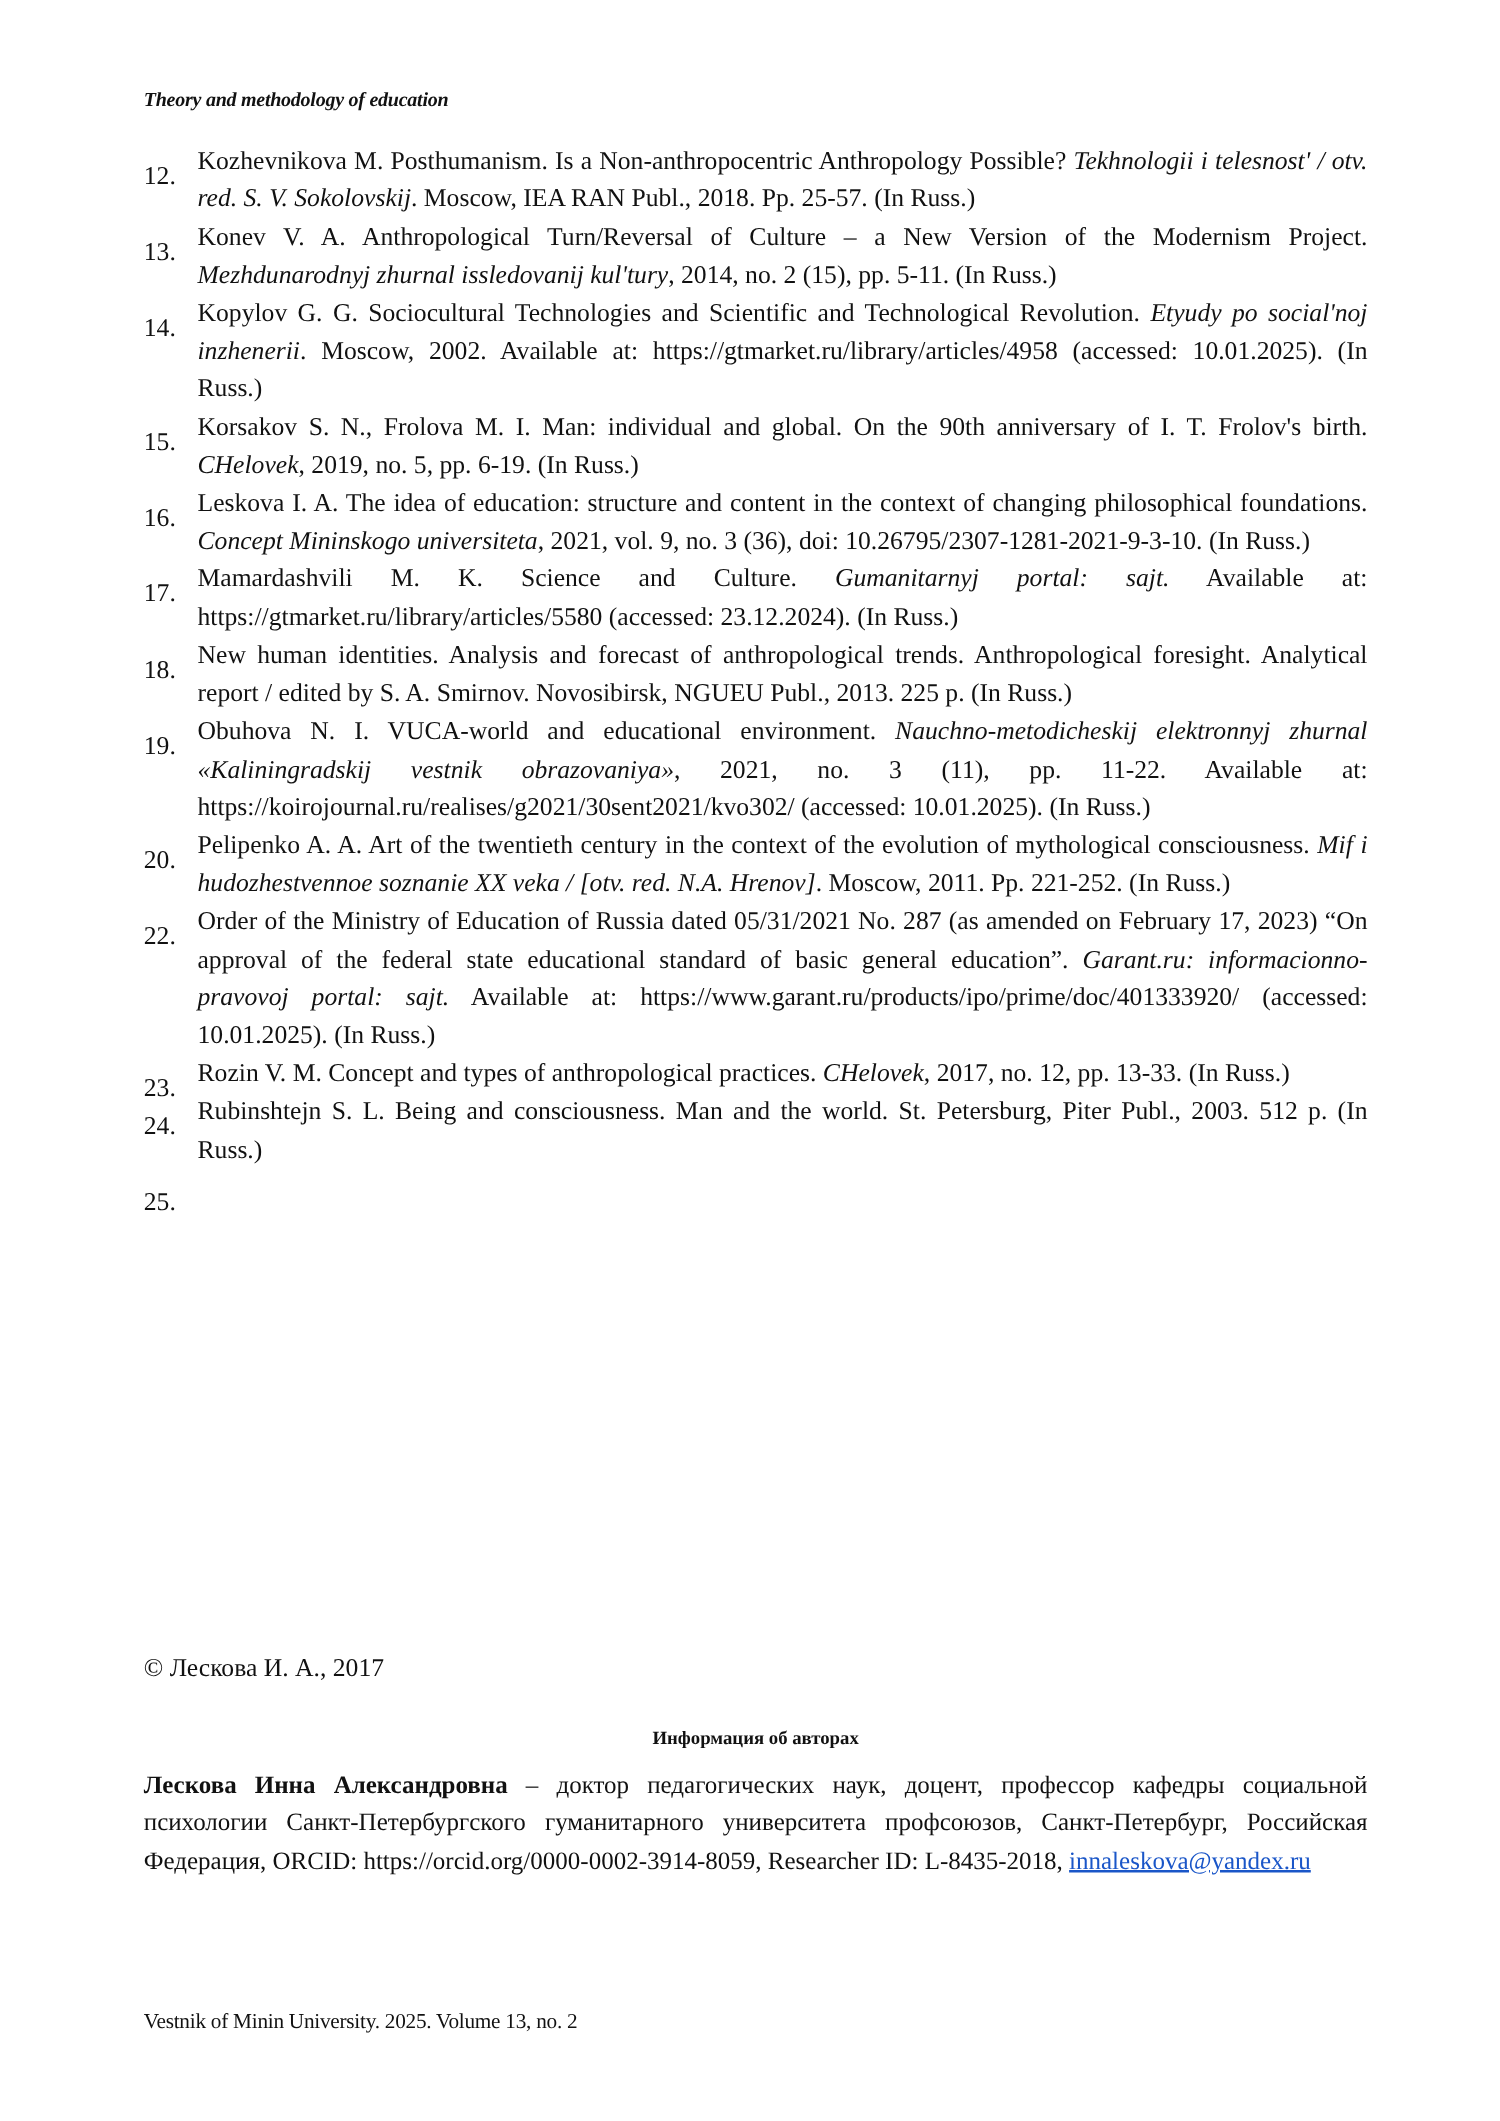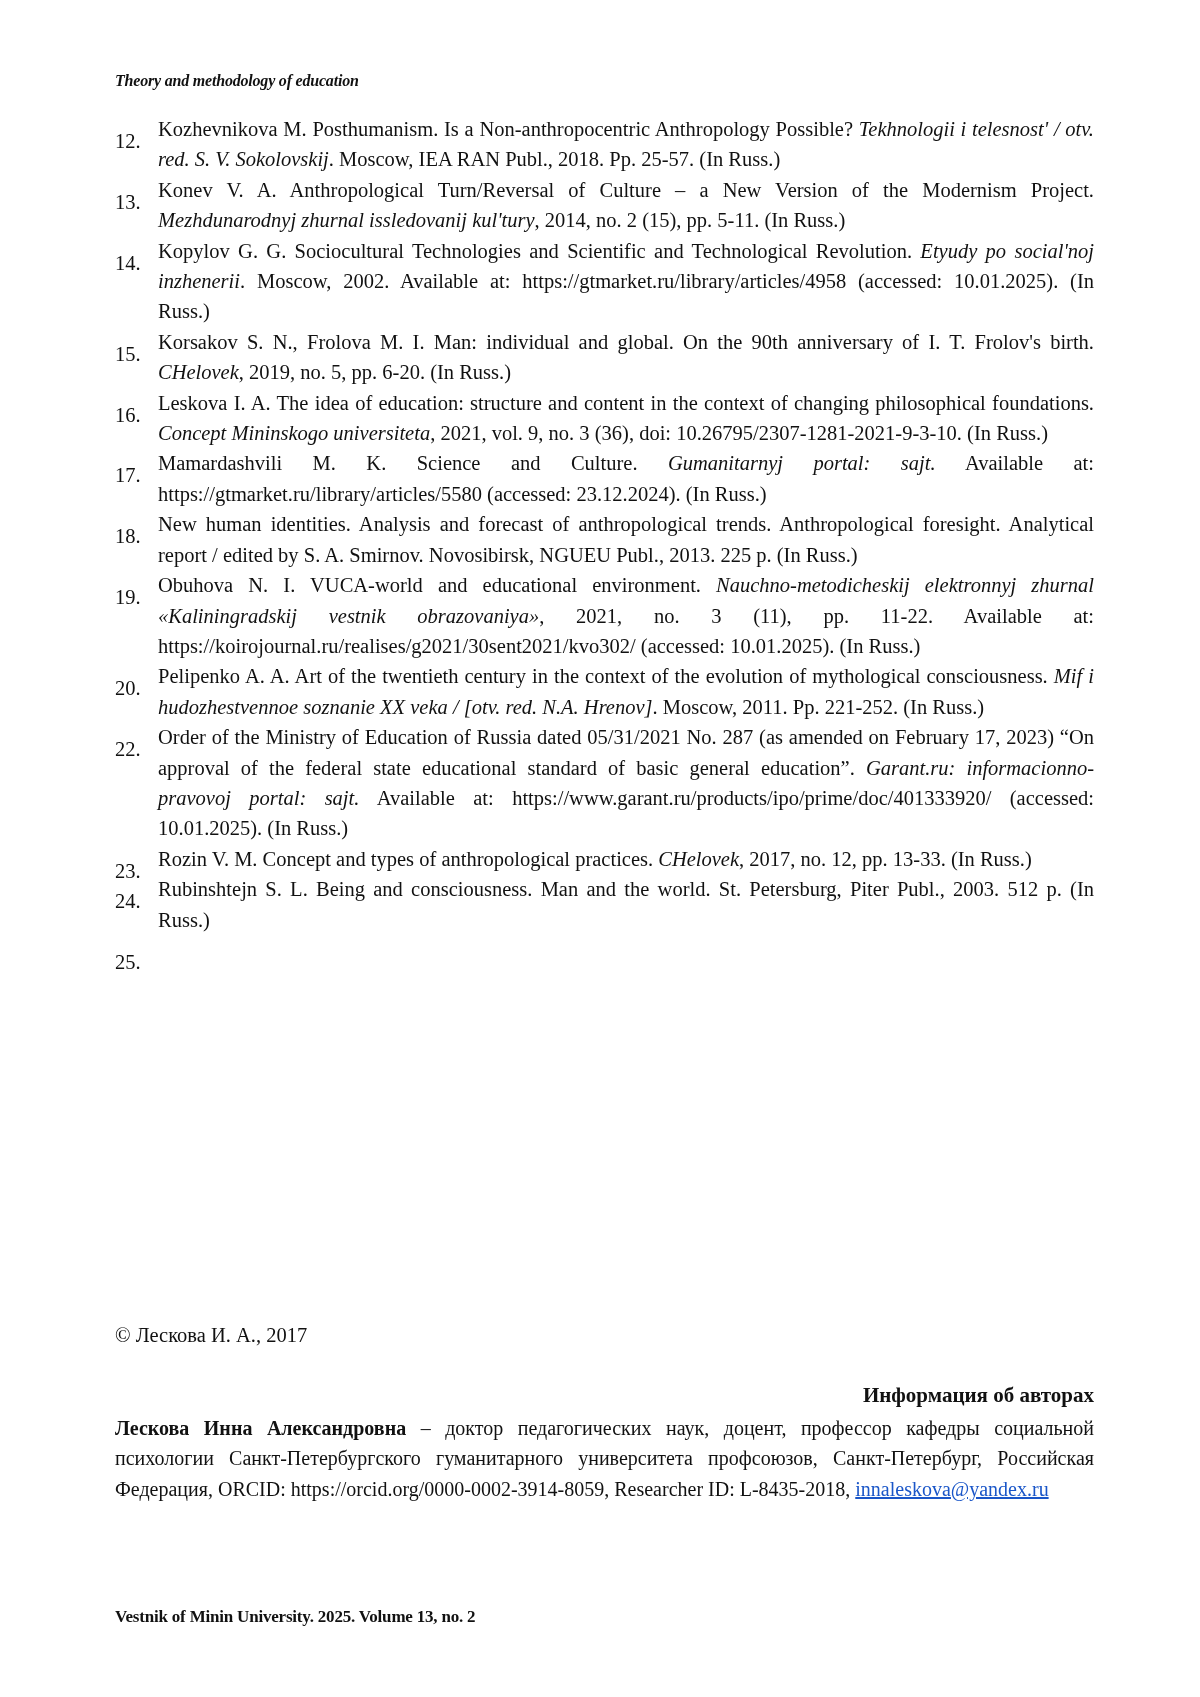--- a/index.html
+++ b/index.html
@@ -52,23 +52,23 @@
       position: absolute;
       left: 115px;
       top: 1324px;
       font-size: 20.5px;
     }
     .authors-title {
       position: absolute;
       left: 115px;
       width: 979px;
       top: 1383px;
-      text-align: right;
+      text-align: center;
       font-weight: bold;
-      font-size: 21px;
+      font-size: 15px;
     }
     .author-info {
       position: absolute;
       left: 115px;
       top: 1413px;
       width: 979px;
       font-size: 20px;
       line-height: 30.4px;
       text-align: justify;
       margin: 0;
@@ -76,34 +76,34 @@
     .author-name { font-weight: bold; }
     .email-link {
       color: #1a56c8;
       text-decoration: underline;
     }
     .running-footer {
       position: absolute;
       left: 115px;
       top: 1607px;
       font-size: 17px;
-      font-weight: bold;
+      font-weight: normal;
       letter-spacing: -0.2px;
     }
   </style>
 </head>
 <body>
 
 <div class="running-header">Theory and methodology of education</div>
 
 <ol class="refs" id="refs">
     <li class="ref"><span class="ref-num">12.</span><span class="ref-body"><span>Kozhevnikova M. Posthumanism. Is a Non-anthropocentric Anthropology Possible? </span><i>Tekhnologii i telesnost' / otv. red. S. V. Sokolovskij</i><span>. Moscow, IEA RAN Publ., 2018. Pp. 25-57. (In Russ.)</span></span></li>
     <li class="ref"><span class="ref-num">13.</span><span class="ref-body"><span>Konev V. A. Anthropological Turn/Reversal of Culture – a New Version of the Modernism Project. </span><i>Mezhdunarodnyj zhurnal issledovanij kul'tury</i><span>, 2014, no. 2 (15), pp. 5-11. (In Russ.)</span></span></li>
     <li class="ref"><span class="ref-num">14.</span><span class="ref-body"><span>Kopylov G. G. Sociocultural Technologies and Scientific and Technological Revolution. </span><i>Etyudy po social'noj inzhenerii</i><span>. Moscow, 2002. Available at: https://gtmarket.ru/library/articles/4958 (accessed: 10.01.2025). (In Russ.)</span></span></li>
-    <li class="ref"><span class="ref-num">15.</span><span class="ref-body"><span>Korsakov S. N., Frolova M. I. Man: individual and global. On the 90th anniversary of I. T. Frolov's birth. </span><i>CHelovek</i><span>, 2019, no. 5, pp. 6-20. (In Russ.)</span></span></li>
+    <li class="ref"><span class="ref-num">15.</span><span class="ref-body"><span>Korsakov S. N., Frolova M. I. Man: individual and global. On the 90th anniversary of I. T. Frolov's birth. </span><i>CHelovek</i><span>, 2019, no. 5, pp. 6-19. (In Russ.)</span></span></li>
     <li class="ref"><span class="ref-num">16.</span><span class="ref-body"><span>Leskova I. A. The idea of education: structure and content in the context of changing philosophical foundations. </span><i>Concept Mininskogo universiteta</i><span>, 2021, vol. 9, no. 3 (36), doi: 10.26795/2307-1281-2021-9-3-10. (In Russ.)</span></span></li>
     <li class="ref"><span class="ref-num">17.</span><span class="ref-body"><span>Mamardashvili M. K. Science and Culture. </span><i>Gumanitarnyj portal: sajt.</i><span> Available at: https://gtmarket.ru/library/articles/5580 (accessed: 23.12.2024). (In Russ.)</span></span></li>
     <li class="ref"><span class="ref-num">18.</span><span class="ref-body"><span>New human identities. Analysis and forecast of anthropological trends. Anthropological foresight. Analytical report / edited by S. A. Smirnov. Novosibirsk, NGUEU Publ., 2013. 225 p. (In Russ.)</span></span></li>
     <li class="ref"><span class="ref-num">19.</span><span class="ref-body"><span>Obuhova N. I. VUCA-world and educational environment. </span><i>Nauchno-metodicheskij elektronnyj zhurnal «Kaliningradskij vestnik obrazovaniya»</i><span>, 2021, no. 3 (11), pp. 11-22. Available at: https://koirojournal.ru/realises/g2021/30sent2021/kvo302/ (accessed: 10.01.2025). (In Russ.)</span></span></li>
     <li class="ref"><span class="ref-num">20.</span><span class="ref-body"><span>Pelipenko A. A. Art of the twentieth century in the context of the evolution of mythological consciousness. </span><i>Mif i hudozhestvennoe soznanie XX veka / [otv. red. N.A. Hrenov]</i><span>. Moscow, 2011. Pp. 221-252. (In Russ.)</span></span></li>
     <li class="ref"><span class="ref-num">22.</span><span class="ref-body"><span>Order of the Ministry of Education of Russia dated 05/31/2021 No. 287 (as amended on February 17, 2023) “On approval of the federal state educational standard of basic general education”. </span><i>Garant.ru: informacionno-pravovoj portal: sajt.</i><span> Available at: https://www.garant.ru/products/ipo/prime/doc/401333920/ (accessed: 10.01.2025). (In Russ.)</span></span></li>
     <li class="ref"><span class="ref-num">23.</span><span class="ref-body"><span>Rozin V. M. Concept and types of anthropological practices. </span><i>CHelovek</i><span>, 2017, no. 12, pp. 13-33. (In Russ.)</span></span></li>
     <li class="ref"><span class="ref-num">24.</span><span class="ref-body"><span>Rubinshtejn S. L. Being and consciousness. Man and the world. St. Petersburg, Piter Publ., 2003. 512 p. (In Russ.)</span></span></li>
     <li class="ref"><span class="ref-num">25.</span></li>
   </ol>

